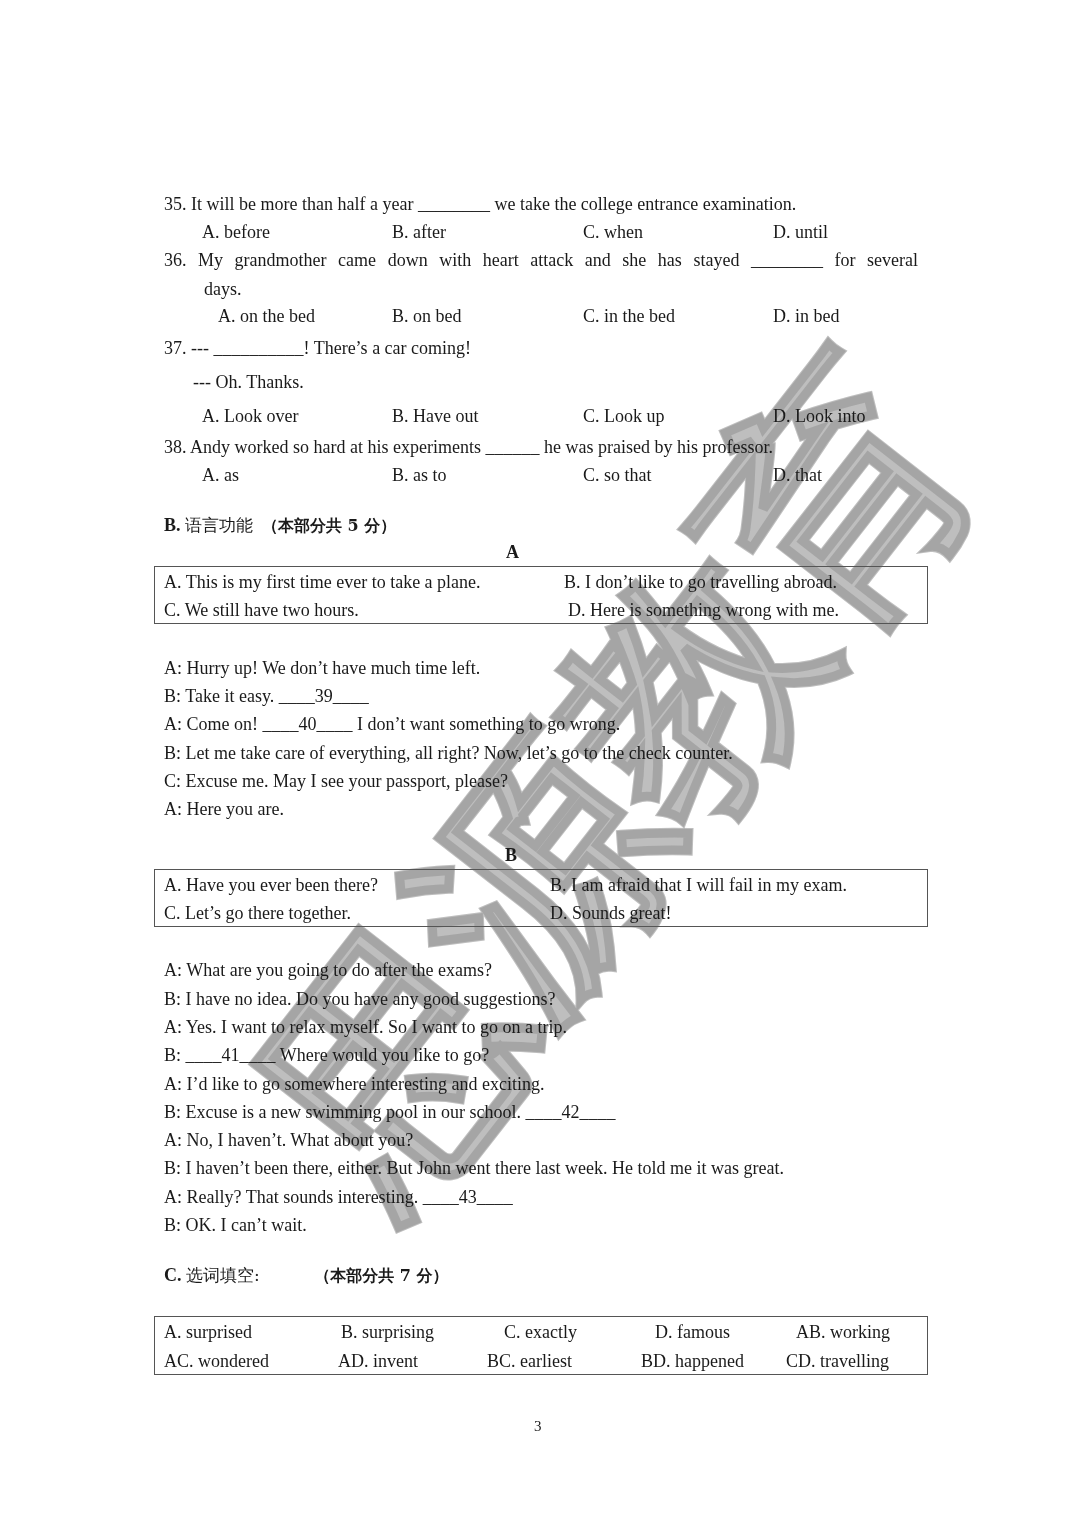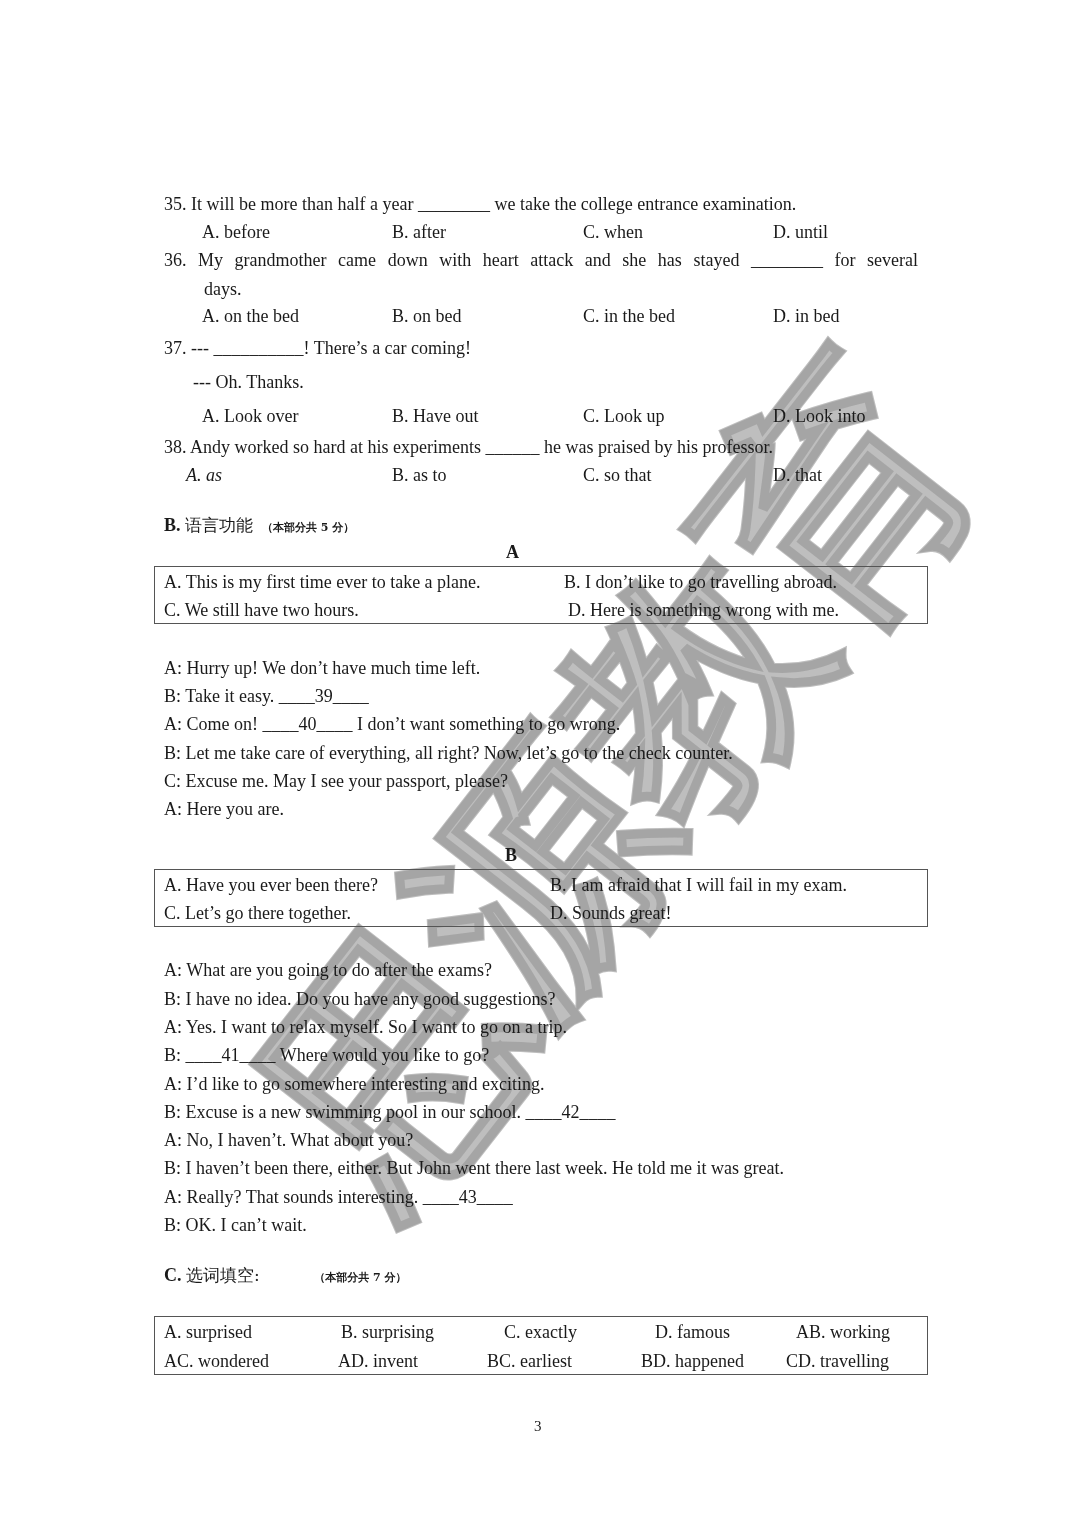--- a/index.html
+++ b/index.html
@@ -3,21 +3,21 @@
 <meta charset="utf-8">
 <style>
   html, body { margin: 0; padding: 0; background: #ffffff; }
   body { width: 1080px; height: 1527px; position: relative; overflow: hidden;
          font-family: "Liberation Serif", "DejaVu Serif", serif; color: #1a1a1a; }
   .page { position: absolute; left: 0; top: 0; width: 1080px; height: 1527px; }
   .line { position: absolute; font-size: 18px; line-height: 22px; white-space: nowrap; }
   .opt { position: absolute; font-size: 18px; line-height: 22px; white-space: nowrap; }
   .heading { position: absolute; font-size: 18px; font-weight: bold; white-space: nowrap; }
   .heading .cn { font-family: "DejaVu Serif", serif; font-weight: normal; font-size: 17px; }
-  .heading .pts { font-family: "DejaVu Serif", serif; font-weight: bold; font-size: 11px; }
+  .heading .pts { font-family: "DejaVu Serif", serif; font-weight: bold; font-size: 16px; }
   .subhead { position: absolute; font-size: 18px; font-weight: bold; }
   .box { position: absolute; border: 1.5px solid #555; box-sizing: border-box; }
   .justify { text-align: justify; text-align-last: justify; }
   .watermark { position: absolute; left: 135px; top: 660px; transform: rotate(-52deg);
                transform-origin: center; font-family: "DejaVu Sans", sans-serif;
                font-size: 250px; font-weight: bold; color: rgba(150,150,150,0.62);
                letter-spacing: -10px; white-space: nowrap; pointer-events: none;
                -webkit-text-stroke: 2px rgba(150,150,150,0.62); line-height: 1; }
   .pagenum { position: absolute; left: 534px; top: 1418px; font-size: 15px; }
 </style>
@@ -29,34 +29,34 @@
   <div class="watermark">思源教育</div>
 
   <div class="line" style="left:164px; top:193px;">35. It will be more than half a year ________ we take the college entrance examination.</div>
   <div class="opt" style="left:202px; top:221px;">A. before</div>
   <div class="opt" style="left:392px; top:221px;">B. after</div>
   <div class="opt" style="left:583px; top:221px;">C. when</div>
   <div class="opt" style="left:773px; top:221px;">D. until</div>
 
   <div class="line justify" style="left:164px; top:249px; width:754px;">36. My grandmother came down with heart attack and she has stayed ________ for several</div>
   <div class="line" style="left:204px; top:278px;">days.</div>
-  <div class="opt" style="left:202px; top:305px;">A. on the bed</div>
+  <div class="opt" style="left:218px; top:305px;">A. on the bed</div>
   <div class="opt" style="left:392px; top:305px;">B. on bed</div>
   <div class="opt" style="left:583px; top:305px;">C. in the bed</div>
   <div class="opt" style="left:773px; top:305px;">D. in bed</div>
 
   <div class="line" style="left:164px; top:337px;">37. --- __________! There’s a car coming!</div>
   <div class="line" style="left:193px; top:371px;">--- Oh. Thanks.</div>
   <div class="opt" style="left:202px; top:405px;">A. Look over</div>
   <div class="opt" style="left:392px; top:405px;">B. Have out</div>
   <div class="opt" style="left:583px; top:405px;">C. Look up</div>
   <div class="opt" style="left:773px; top:405px;">D. Look into</div>
 
   <div class="line" style="left:164px; top:436px;">38. Andy worked so hard at his experiments ______ he was praised by his professor.</div>
-  <div class="opt" style="left:186px; top:464px;font-style:italic;">A. as</div>
+  <div class="opt" style="left:202px; top:464px;">A. as</div>
   <div class="opt" style="left:392px; top:464px;">B. as to</div>
   <div class="opt" style="left:583px; top:464px;">C. so that</div>
   <div class="opt" style="left:773px; top:464px;">D. that</div>
 
   <div class="heading" style="left:164px; top:514px;">
     <span>B.</span>
     <span class="cn">语言功能</span>
     &nbsp;<span class="pts">（本部分共 5 分）</span>
   </div>
 

